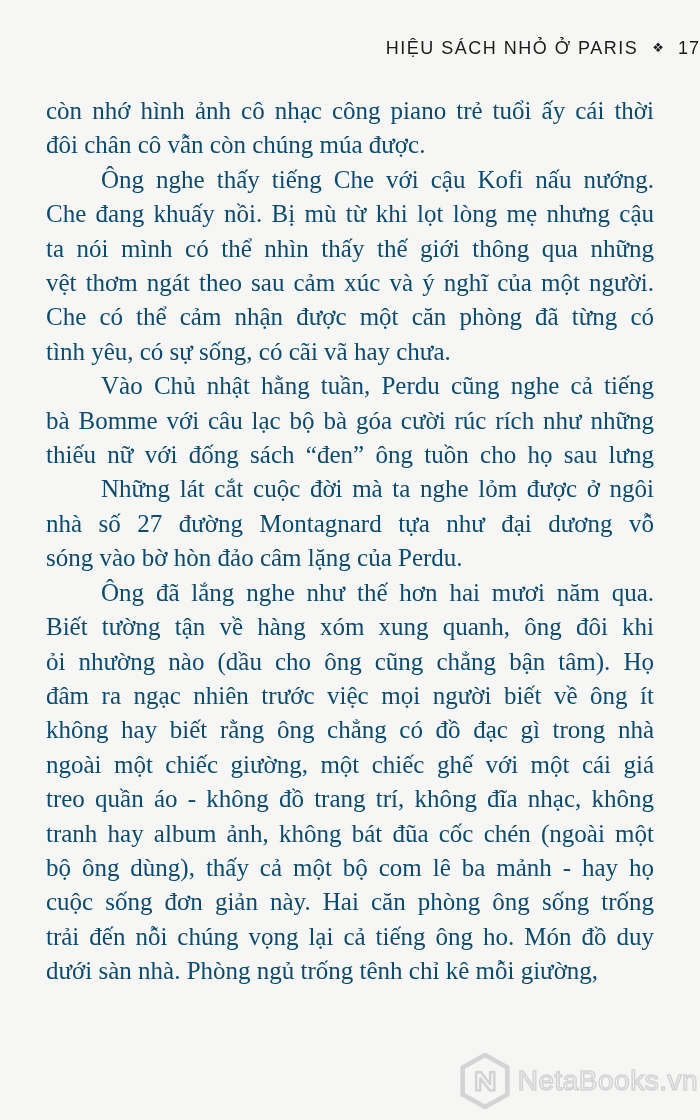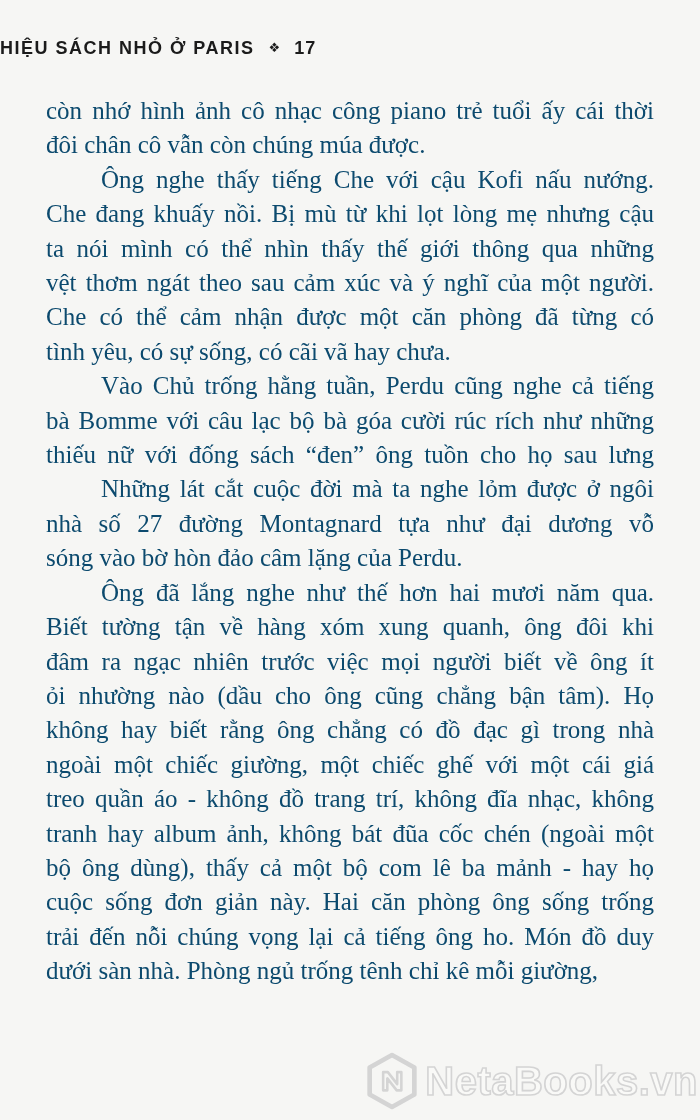--- a/index.html
+++ b/index.html
@@ -8,23 +8,23 @@
     background: #f6f6f4;
     position: relative;
     overflow: hidden;
     font-family: "Liberation Serif", serif;
   }
 
   
   .running-head {
     position: absolute;
     top: 38px; left: 0; right: 0;
-    text-align: left;
+    text-align: right;
     font-family: "Liberation Sans", sans-serif;
-    font-weight: bold;
+    font-weight: normal;
     font-size: 18px;
     letter-spacing: 1.5px;
     color: #1b1b1b;
     z-index: 2;
     white-space: nowrap;
   }
   .running-head .orn {
     font-family: "DejaVu Sans", sans-serif;
     font-size: 13px;
     letter-spacing: 0;
@@ -57,22 +57,22 @@
     position: absolute;
     right: 2px; bottom: 10px;
     display: flex;
     align-items: center;
     gap: 7px;
     z-index: 0;
     opacity: 0.95;
   }
   .wm-text {
     font-family: "Liberation Sans", sans-serif;
-    font-weight: bold;
-    font-size: 40px;
+    font-weight: normal;
+    font-size: 28px;
     letter-spacing: 0.5px;
     color: #dadada;
   }
   @supports (-webkit-text-stroke: 1px #000) {
     .wm-text {
       color: rgba(255,255,255,0.25);
       -webkit-text-stroke: 1.6px #d3d3d3;
     }
   }
 </style>
@@ -90,34 +90,34 @@
     </div>
     <div class="para indent">
       <div class="line">Ông nghe thấy tiếng Che với cậu Kofi nấu nướng.</div>
       <div class="line">Che đang khuấy nồi. Bị mù từ khi lọt lòng mẹ nhưng cậu</div>
       <div class="line">ta nói mình có thể nhìn thấy thế giới thông qua những</div>
       <div class="line">vệt thơm ngát theo sau cảm xúc và ý nghĩ của một người.</div>
       <div class="line">Che có thể cảm nhận được một căn phòng đã từng có</div>
       <div class="line last">tình yêu, có sự sống, có cãi vã hay chưa.</div>
     </div>
     <div class="para indent">
-      <div class="line">Vào Chủ trống hằng tuần, Perdu cũng nghe cả tiếng</div>
+      <div class="line">Vào Chủ nhật hằng tuần, Perdu cũng nghe cả tiếng</div>
       <div class="line">bà Bomme với câu lạc bộ bà góa cười rúc rích như những</div>
       <div class="line">thiếu nữ với đống sách “đen” ông tuồn cho họ sau lưng</div>
     </div>
     <div class="para indent">
       <div class="line">Những lát cắt cuộc đời mà ta nghe lỏm được ở ngôi</div>
       <div class="line">nhà số 27 đường Montagnard tựa như đại dương vỗ</div>
       <div class="line last">sóng vào bờ hòn đảo câm lặng của Perdu.</div>
     </div>
     <div class="para indent">
       <div class="line">Ông đã lắng nghe như thế hơn hai mươi năm qua.</div>
       <div class="line">Biết tường tận về hàng xóm xung quanh, ông đôi khi</div>
+      <div class="line">ỏi nhường nào (dầu cho ông cũng chẳng bận tâm). Họ</div>
       <div class="line">đâm ra ngạc nhiên trước việc mọi người biết về ông ít</div>
-      <div class="line">ỏi nhường nào (dầu cho ông cũng chẳng bận tâm). Họ</div>
       <div class="line">không hay biết rằng ông chẳng có đồ đạc gì trong nhà</div>
       <div class="line">ngoài một chiếc giường, một chiếc ghế với một cái giá</div>
       <div class="line">treo quần áo - không đồ trang trí, không đĩa nhạc, không</div>
       <div class="line">tranh hay album ảnh, không bát đũa cốc chén (ngoài một</div>
       <div class="line">bộ ông dùng), thấy cả một bộ com lê ba mảnh - hay họ</div>
       <div class="line">cuộc sống đơn giản này. Hai căn phòng ông sống trống</div>
       <div class="line">trải đến nỗi chúng vọng lại cả tiếng ông ho. Món đồ duy</div>
       <div class="line last">dưới sàn nhà. Phòng ngủ trống tênh chỉ kê mỗi giường,</div>
     </div>
   </main>

